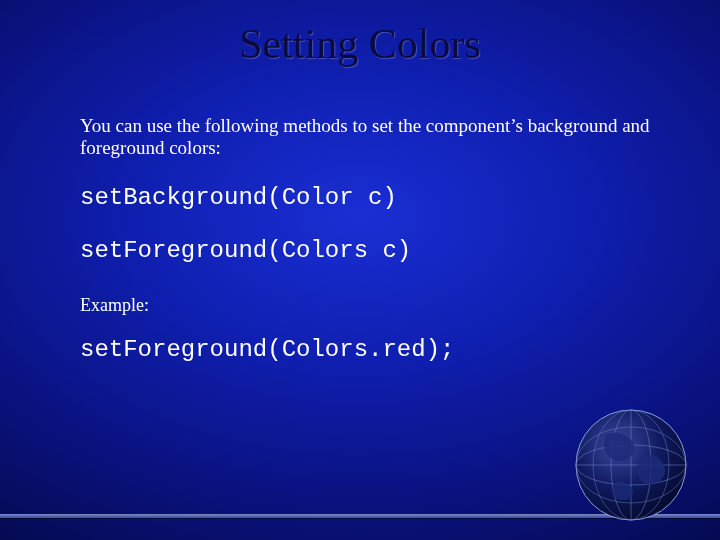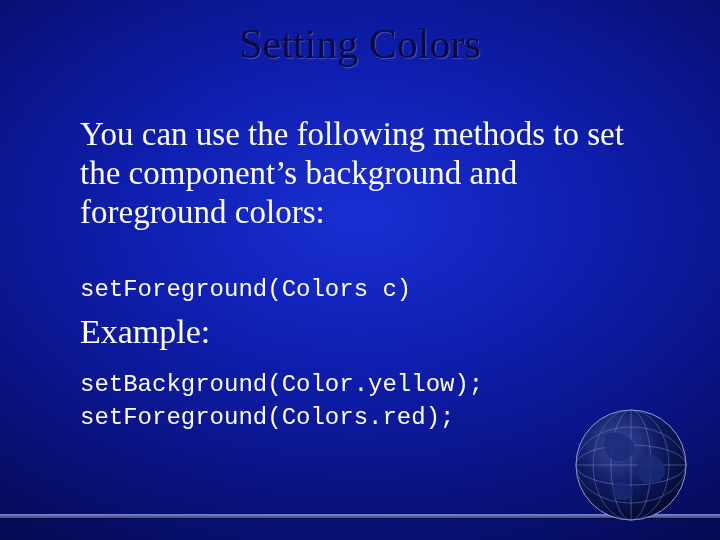--- a/index.html
+++ b/index.html
@@ -23,33 +23,33 @@
     text-shadow: 1px 1px 1px rgba(180,180,220,0.35);
     font-weight: 400;
   }
   .body {
     position: absolute;
     top: 115px;
     left: 80px;
     right: 60px;
   }
   .intro {
-    font-size: 33px;
+    font-size: 19px;
     line-height: 1.18;
     margin-bottom: 24px;
   }
   .code-line {
     font-family: "Courier New", Courier, monospace;
     font-size: 24px;
     margin-bottom: 6px;
   }
   .gap { height: 20px; }
   .example-label {
-    font-size: 34px;
-    margin-top: 10px;
+    font-size: 18px;
+    margin-top: 31px;
     margin-bottom: 20px;
   }
   .footer-bar {
     position: absolute;
     left: 0;
     right: 0;
     bottom: 22px;
     height: 4px;
     background: linear-gradient(to bottom, #7a8acc 0%, #3a4a9a 100%);
     box-shadow: 0 1px 0 rgba(0,0,0,0.4);
@@ -65,26 +65,26 @@
 </head>
 <body>
 
 <div class="slide">
 
   <div class="title">Setting Colors</div>
 
   <div class="body">
     <div class="intro">You can use the following methods to set the component’s background and foreground colors:</div>
 
+    <div class="code-line">setBackground(Color c)</div>
     <div class="gap"></div>
     <div class="code-line">setForeground(Colors c)</div>
 
     <div class="example-label">Example:</div>
 
-    <div class="code-line">setBackground(Color.yellow);</div>
     <div class="code-line">setForeground(Colors.red);</div>
   </div>
 
   <div class="footer-bar"></div>
 
   <div class="globe">
     <svg viewBox="0 0 130 130" width="130" height="130">
       <defs>
         <radialGradient id="gG" cx="38%" cy="32%" r="70%">
           <stop offset="0%" stop-color="#3a4aa0"></stop>

